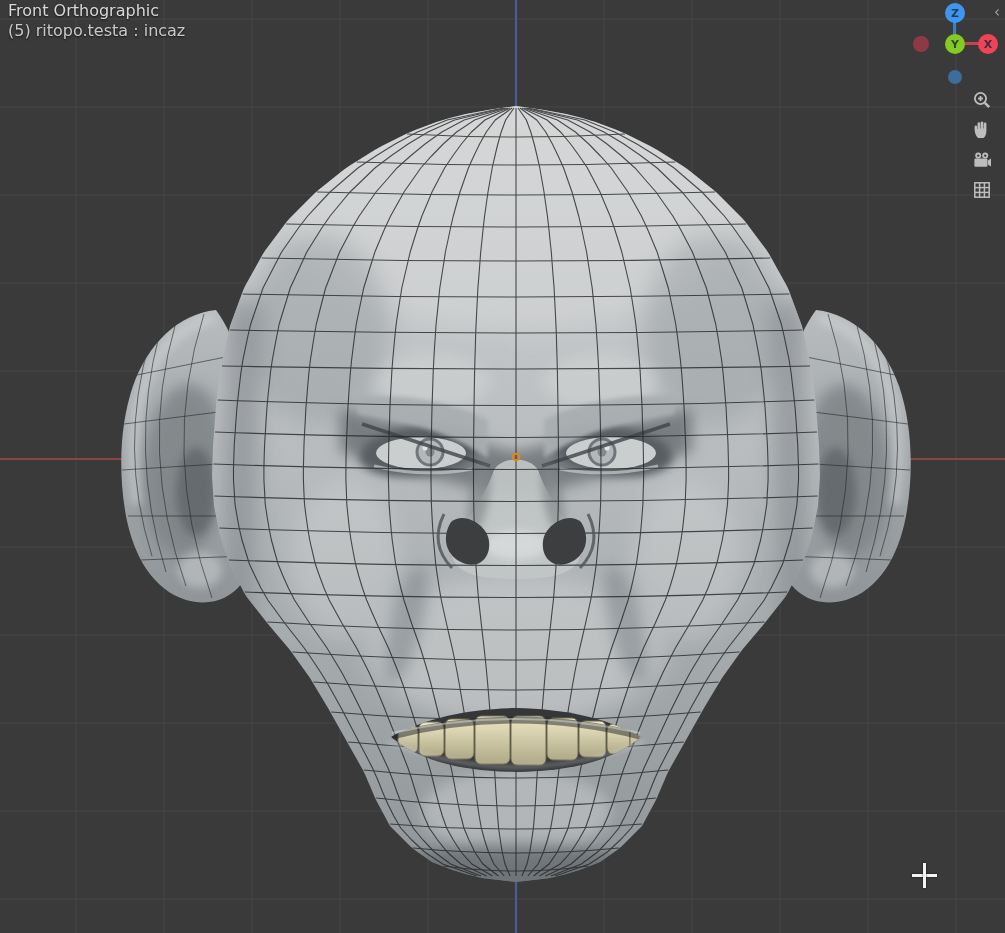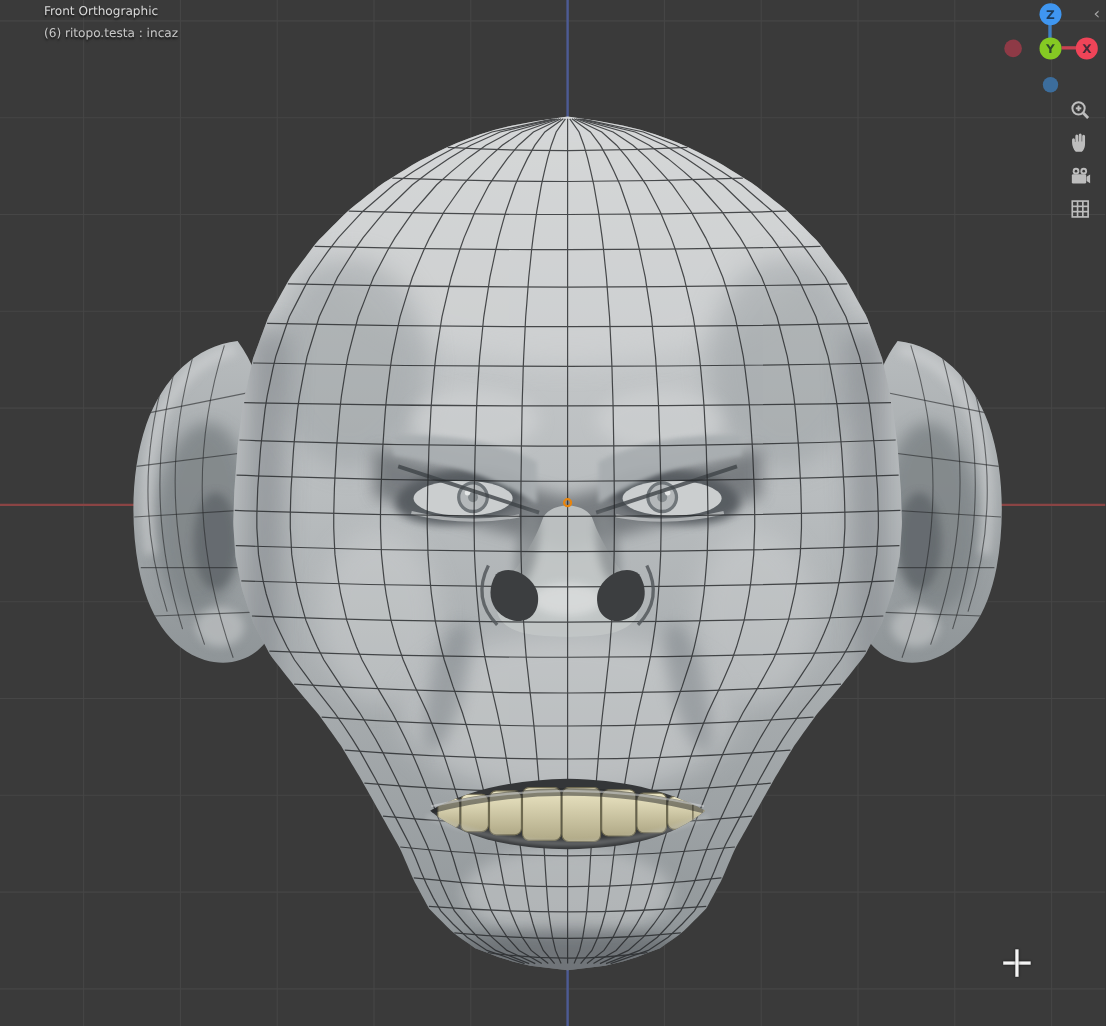--- a/index.html
+++ b/index.html
@@ -1,21 +1,21 @@
 <!DOCTYPE html>
 <html><head>
 <meta charset="utf-8">
 <style>
   html,body{margin:0;padding:0;background:#2b2b2b;}
   body{width:1005px;height:933px;position:relative;overflow:hidden;
        font-family:"DejaVu Sans","Liberation Sans",sans-serif;}
   #viewport{position:absolute;inset:0;}
   #scene-svg{position:absolute;left:0;top:0;}
-  .hud-text{position:absolute;left:8px;color:#d9d9d9;font-size:11px;line-height:14px;
-            text-shadow:0 1px 2px rgba(0,0,0,.7);white-space:pre;pointer-events:none;margin-left:32px;}
+  .hud-text{position:absolute;left:8px;color:#d9d9d9;font-size:16px;line-height:14px;
+            text-shadow:0 1px 2px rgba(0,0,0,.7);white-space:pre;pointer-events:none;}
   #view-label{top:4px;}
   #object-info{top:24px;color:#c9c9c9;}
   
   .gz-ball{position:absolute;border-radius:50%;display:flex;align-items:center;justify-content:center;
            font-size:11px;font-weight:bold;color:rgba(20,34,46,.78);cursor:pointer;}
   .gz-big{width:20px;height:20px;}
   .gz-line{position:absolute;}
   #gizmo-collapse{position:absolute;left:994px;top:3px;color:#a5a5a5;font-size:15px;cursor:pointer;}
   
   .nav-btn{position:absolute;left:971px;width:22px;height:22px;cursor:pointer;opacity:.92;}
@@ -234,21 +234,21 @@
             <path d="M392,736 Q516,704 640,736" fill="none" stroke="#1f2123" stroke-width="7" opacity=".5"></path>
           </g>
           <path d="M392,733 Q516,705 640,733" fill="none" stroke="#d8dadb" stroke-width="2" opacity=".5"></path>
           <path d="M388,742 Q516,792 644,742" fill="none" stroke="#c6c9ca" stroke-width="3" opacity=".5" filter="url(#b2)"></path>
         </g>
         <circle cx="516" cy="457" r="3.2" fill="none" stroke="#e8850d" stroke-width="2"></circle>
       </g>
     </svg>
 
   <div id="view-label" class="hud-text">Front Orthographic</div>
-  <div id="object-info" class="hud-text">(6) ritopo.testa : incaz</div>
+  <div id="object-info" class="hud-text">(5) ritopo.testa : incaz</div>
 
   <div>
     <div class="gz-line" id="gz-line-z" style="left: 953px; top: 22px; width: 3px; height: 14px; background: rgb(63, 150, 240); opacity: 0.75;"></div>
     <div class="gz-line" id="gz-line-x" style="left: 965px; top: 42px; width: 14px; height: 3px; background: rgb(239, 68, 88); opacity: 0.8;"></div>
     <div class="gz-ball gz-big" id="gz-z" style="left: 945px; top: 3px; background: rgb(63, 150, 240);">Z</div>
     <div class="gz-ball gz-big" id="gz-y" style="left: 945px; top: 34px; background: rgb(133, 201, 35);">Y</div>
     <div class="gz-ball gz-big" id="gz-x" style="left: 978px; top: 34px; background: rgb(239, 68, 88);">X</div>
     <div class="gz-ball" id="gz-negx" style="left: 913px; top: 36px; width: 16px; height: 16px; background: rgb(142, 58, 70);"></div>
     <div class="gz-ball" id="gz-negz" style="left: 948px; top: 70px; width: 14px; height: 14px; background: rgb(60, 109, 156);"></div>
   </div>

